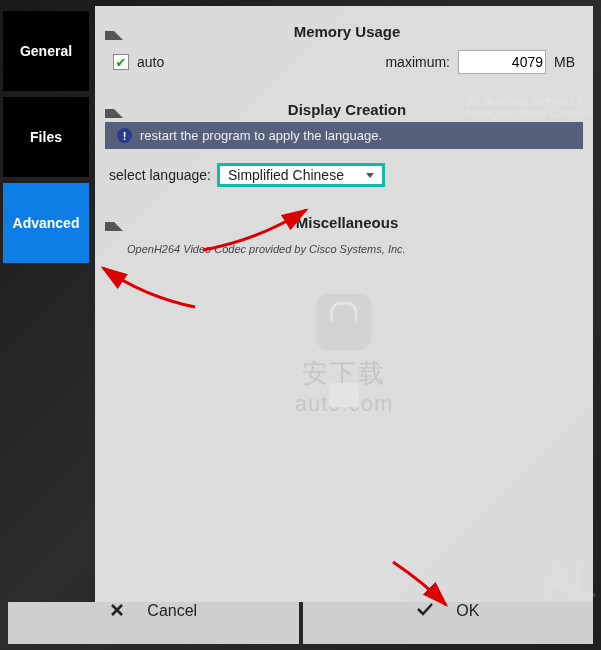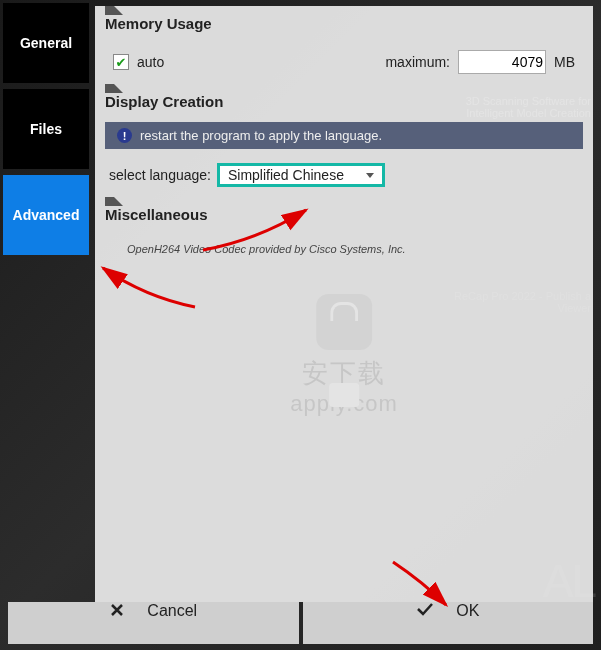--- a/index.html
+++ b/index.html
@@ -6,26 +6,26 @@
 html, body { width: 601px; height: 650px; overflow: hidden; }
 body { background: #2a2a2a; position: relative; }
 
 .bg-blur { position: absolute; inset: 0; background: linear-gradient(135deg, #1a1a1a 0%, #2c2c2c 50%, #1f1f1f 100%); }
 .bg-text1 { position: absolute; top: 95px; right: 10px; color: #ccc; font-size: 11px; text-align: right; opacity: 0.6; }
 .bg-text2 { position: absolute; top: 290px; right: 10px; color: #888; font-size: 11px; text-align: right; opacity: 0.5; }
 
 .app { position: absolute; top: 0; left: 0; width: 100%; height: 100%; display: flex; flex-direction: column; }
 .main-row { flex: 1; display: flex; }
 
-.sidebar { width: 95px; display: flex; flex-direction: column; background: transparent; padding-top: 0; }
+.sidebar { width: 95px; display: flex; flex-direction: column; background: transparent; padding-top: 8px; }
 .tab { width: 86px; height: 80px; margin: 3px 3px; display: flex; align-items: center; justify-content: center; color: #fff; font-size: 14px; font-weight: bold; cursor: pointer; background: #000; }
 .tab.active { background: #0e7ee6; }
 
 .content { flex: 1; background: rgba(235,235,235,0.92); margin: 6px 8px 0 0; position: relative; overflow: hidden; }
-.section-head { display: flex; align-items: flex-start; height: 34px; padding: 0 10px; flex-direction: column; }
+.section-head { display: flex; align-items: flex-end; height: 34px; padding: 0 10px; }
 .tri { width: 0; height: 0; border-left: 9px solid #555; border-right: 9px solid transparent; border-bottom: 9px solid #555; margin-right: 10px; cursor: pointer; transform: rotate(0deg); }
 .section-title { flex: 1; text-align: center; font-weight: bold; font-size: 15px; color: #222; padding-right: 22px; }
 
 .row { display: flex; align-items: center; padding: 10px 18px; gap: 8px; font-size: 14px; color: #222; }
 .chk { width: 16px; height: 16px; border: 1px solid #888; background: #fff; display: inline-flex; align-items: center; justify-content: center; font-size: 13px; color: #1a9b1a; cursor: pointer; }
 .spacer { flex: 1; }
 .lbl { font-size: 14px; color: #222; }
 .numbox { width: 88px; height: 24px; border: 1px solid #aaa; background: #fff; text-align: right; font-size: 14px; padding: 2px; }
 
 .info-bar { background: #56607a; color: #eee; font-size: 13px; padding: 6px 12px; margin: 4px 10px; display: flex; align-items: center; gap: 8px; }
@@ -105,21 +105,21 @@
 
       <div class="section-head">
         <div class="tri"></div>
         <div class="section-title">Miscellaneous</div>
       </div>
       <div class="codec">OpenH264 Video Codec provided by Cisco Systems, Inc.</div>
 
       <div class="watermark">
         <div class="lock"></div>
         <div class="wm-cn">安下载</div>
-        <div class="wm-url">apply.com</div>
+        <div class="wm-url">auto.com</div>
       </div>
 
     </div>
   </div>
 
   <div class="footer">
     <div class="btn">
       <svg width="16" height="16" viewBox="0 0 16 16">
           <path d="M3 3 L13 13 M13 3 L3 13" stroke="#222" stroke-width="2.5" fill="none"></path>
         </svg>

